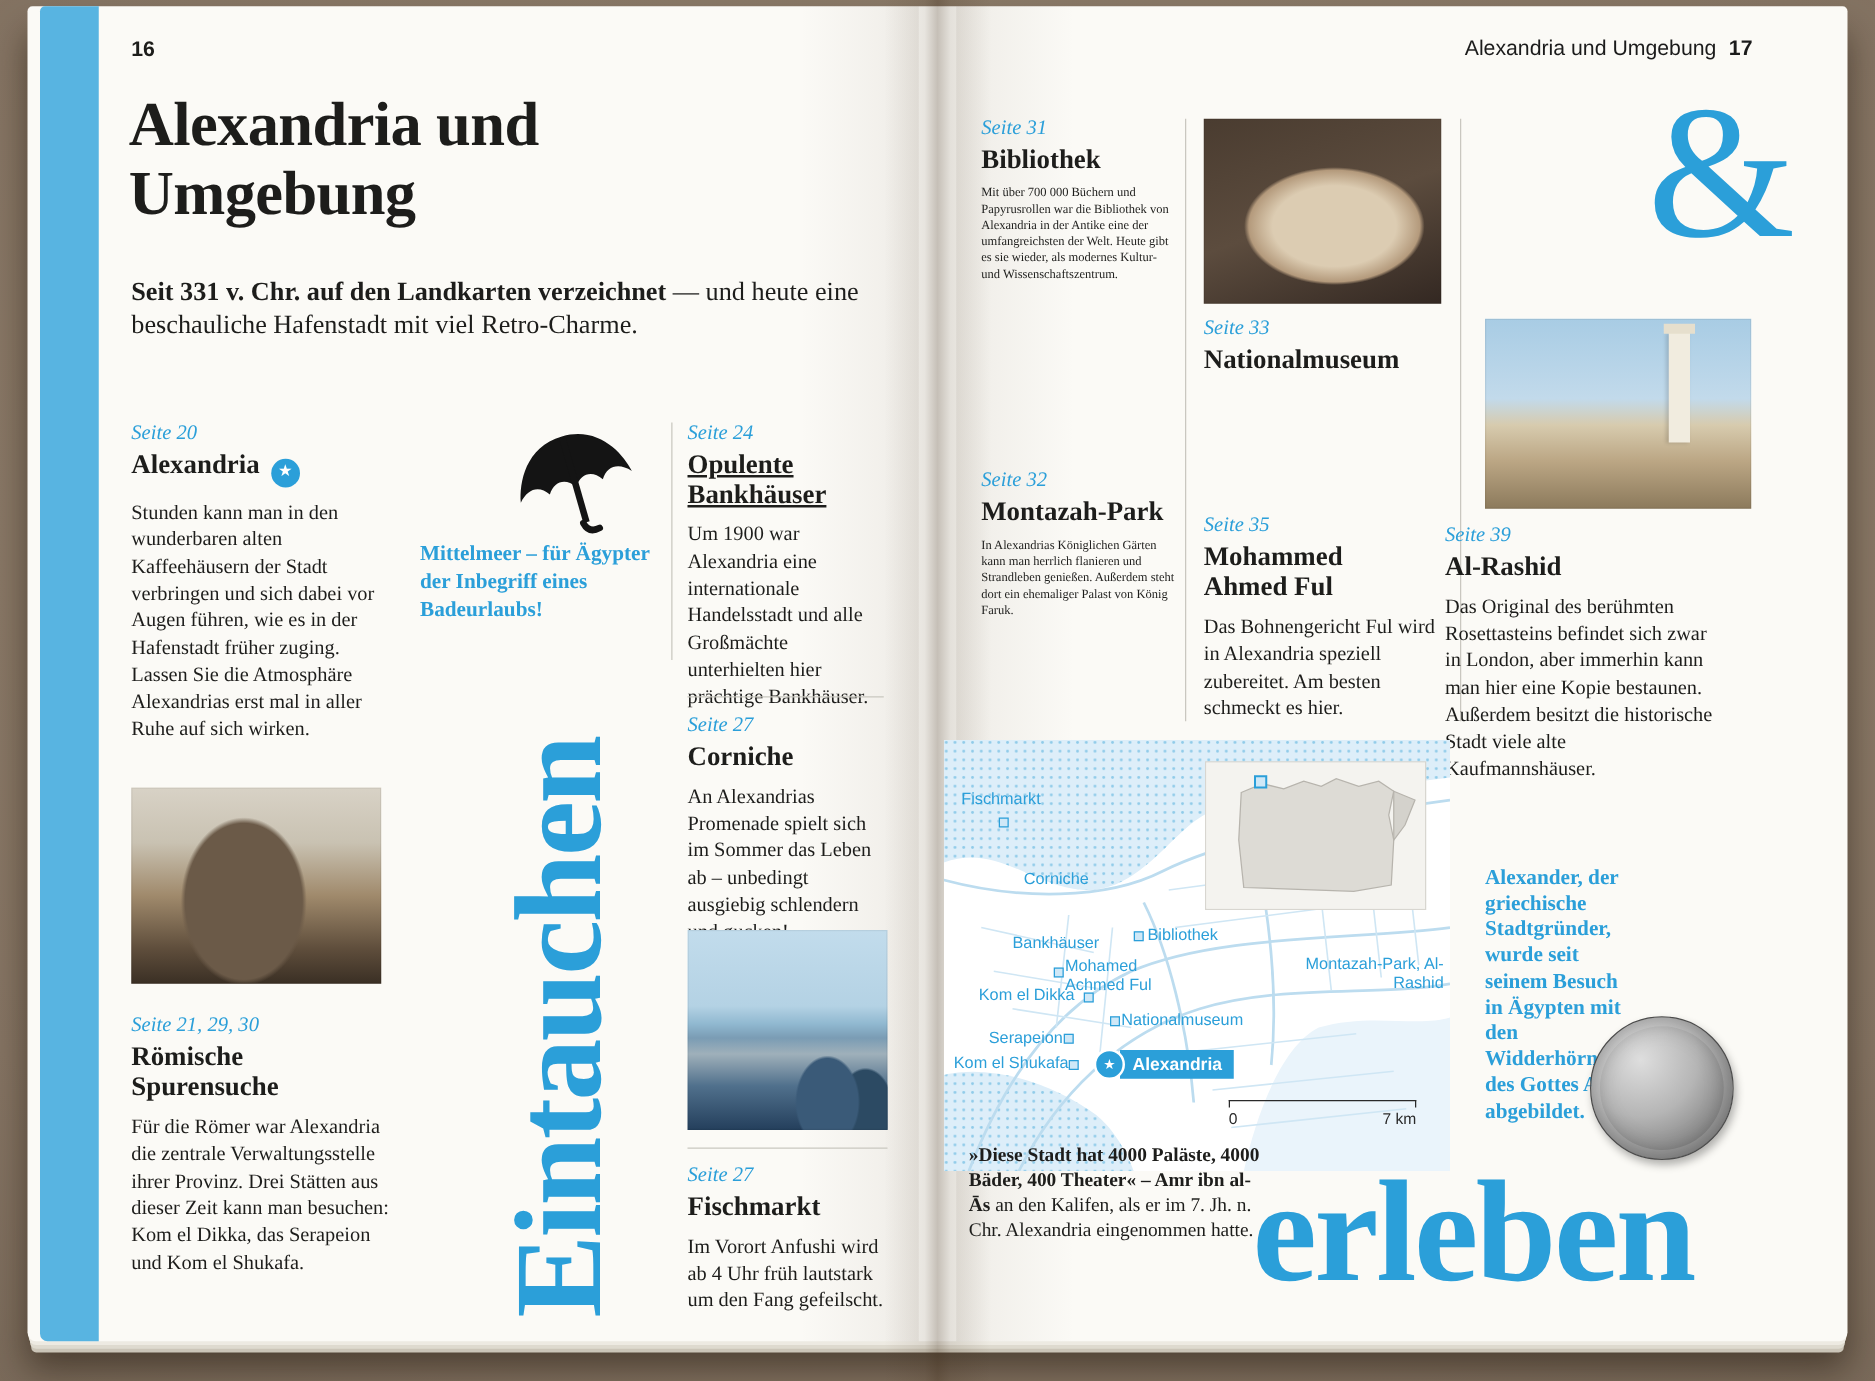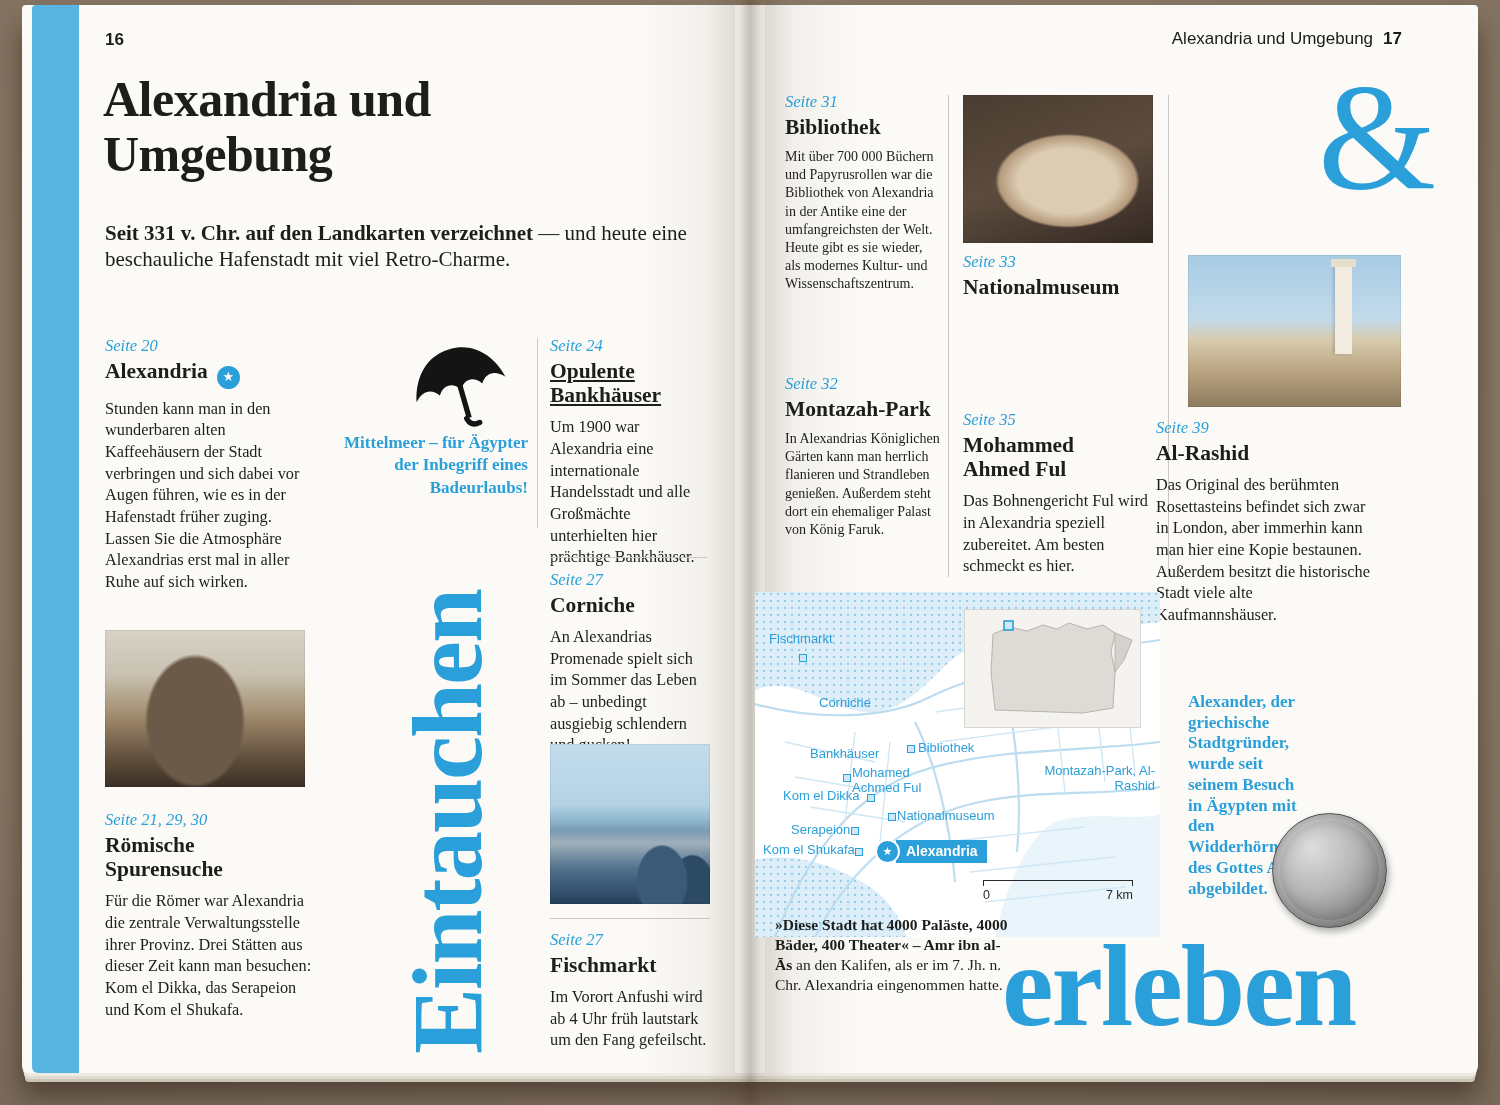--- a/index.html
+++ b/index.html
@@ -20,24 +20,24 @@
   .abs{position:absolute;}
   .pagenum{font-family:"Liberation Sans",sans-serif;font-weight:bold;font-size:17px;}
   .runhead{font-family:"Liberation Sans",sans-serif;font-size:17px;text-align:right;color:#1b1b1b;}
   .runhead b{margin-left:10px;}
   .title{font-size:50px;line-height:1.1;font-weight:bold;letter-spacing:-.5px;margin:0;}
   .intro{font-size:21px;line-height:1.26;margin:0;}
   .intro b{font-weight:bold;}
   .seite{font-style:italic;font-size:16.5px;color:var(--accent);margin:0 0 3px 0;}
   .stitle{font-size:21.5px;font-weight:bold;line-height:1.12;margin:0 0 9px 0;}
   .body{font-size:16.3px;line-height:1.33;margin:0;hyphens:auto;overflow-wrap:break-word;}
-  .narrow .body{font-size:14px;line-height:1.3;}
+  .narrow .body{font-size:10px;line-height:1.3;}
   .vrule{position:absolute;width:1px;background:#c9c7c0;}
   .hrule{position:absolute;height:1px;background:#c9c7c0;}
-  .note{font-size:17px;line-height:1.32;font-weight:bold;color:var(--accent);text-align:right;}
+  .note{font-size:17px;line-height:1.32;font-weight:bold;color:var(--accent);text-align:left;}
   .vword{writing-mode:vertical-rl;transform:rotate(180deg);font-weight:bold;font-size:99px;color:var(--accent);
          letter-spacing:-2px;line-height:1;}
   .bigamp{font-size:152px;line-height:1;color:var(--accent);font-weight:normal;}
   .bigword{font-size:116px;line-height:1;color:var(--accent);font-weight:bold;letter-spacing:-2px;}
   .starbadge{display:inline-flex;align-items:center;justify-content:center;width:23px;height:23px;border-radius:50%;
              background:var(--accent);color:#fff;font-size:13px;margin-left:9px;vertical-align:-3px;
              font-family:"DejaVu Sans",sans-serif;}
   .photo{position:absolute;box-shadow:0 0 0 1px rgba(0,0,0,.06) inset;}
   .cafe{background:radial-gradient(90px 120px at 45% 58%, #6b5a48 52%, rgba(0,0,0,0) 56%),
                linear-gradient(180deg,#d8d2c6 0%,#c9c2b2 28%,#a08a6c 55%,#5f4e3c 82%,#3a2f24 100%);}

